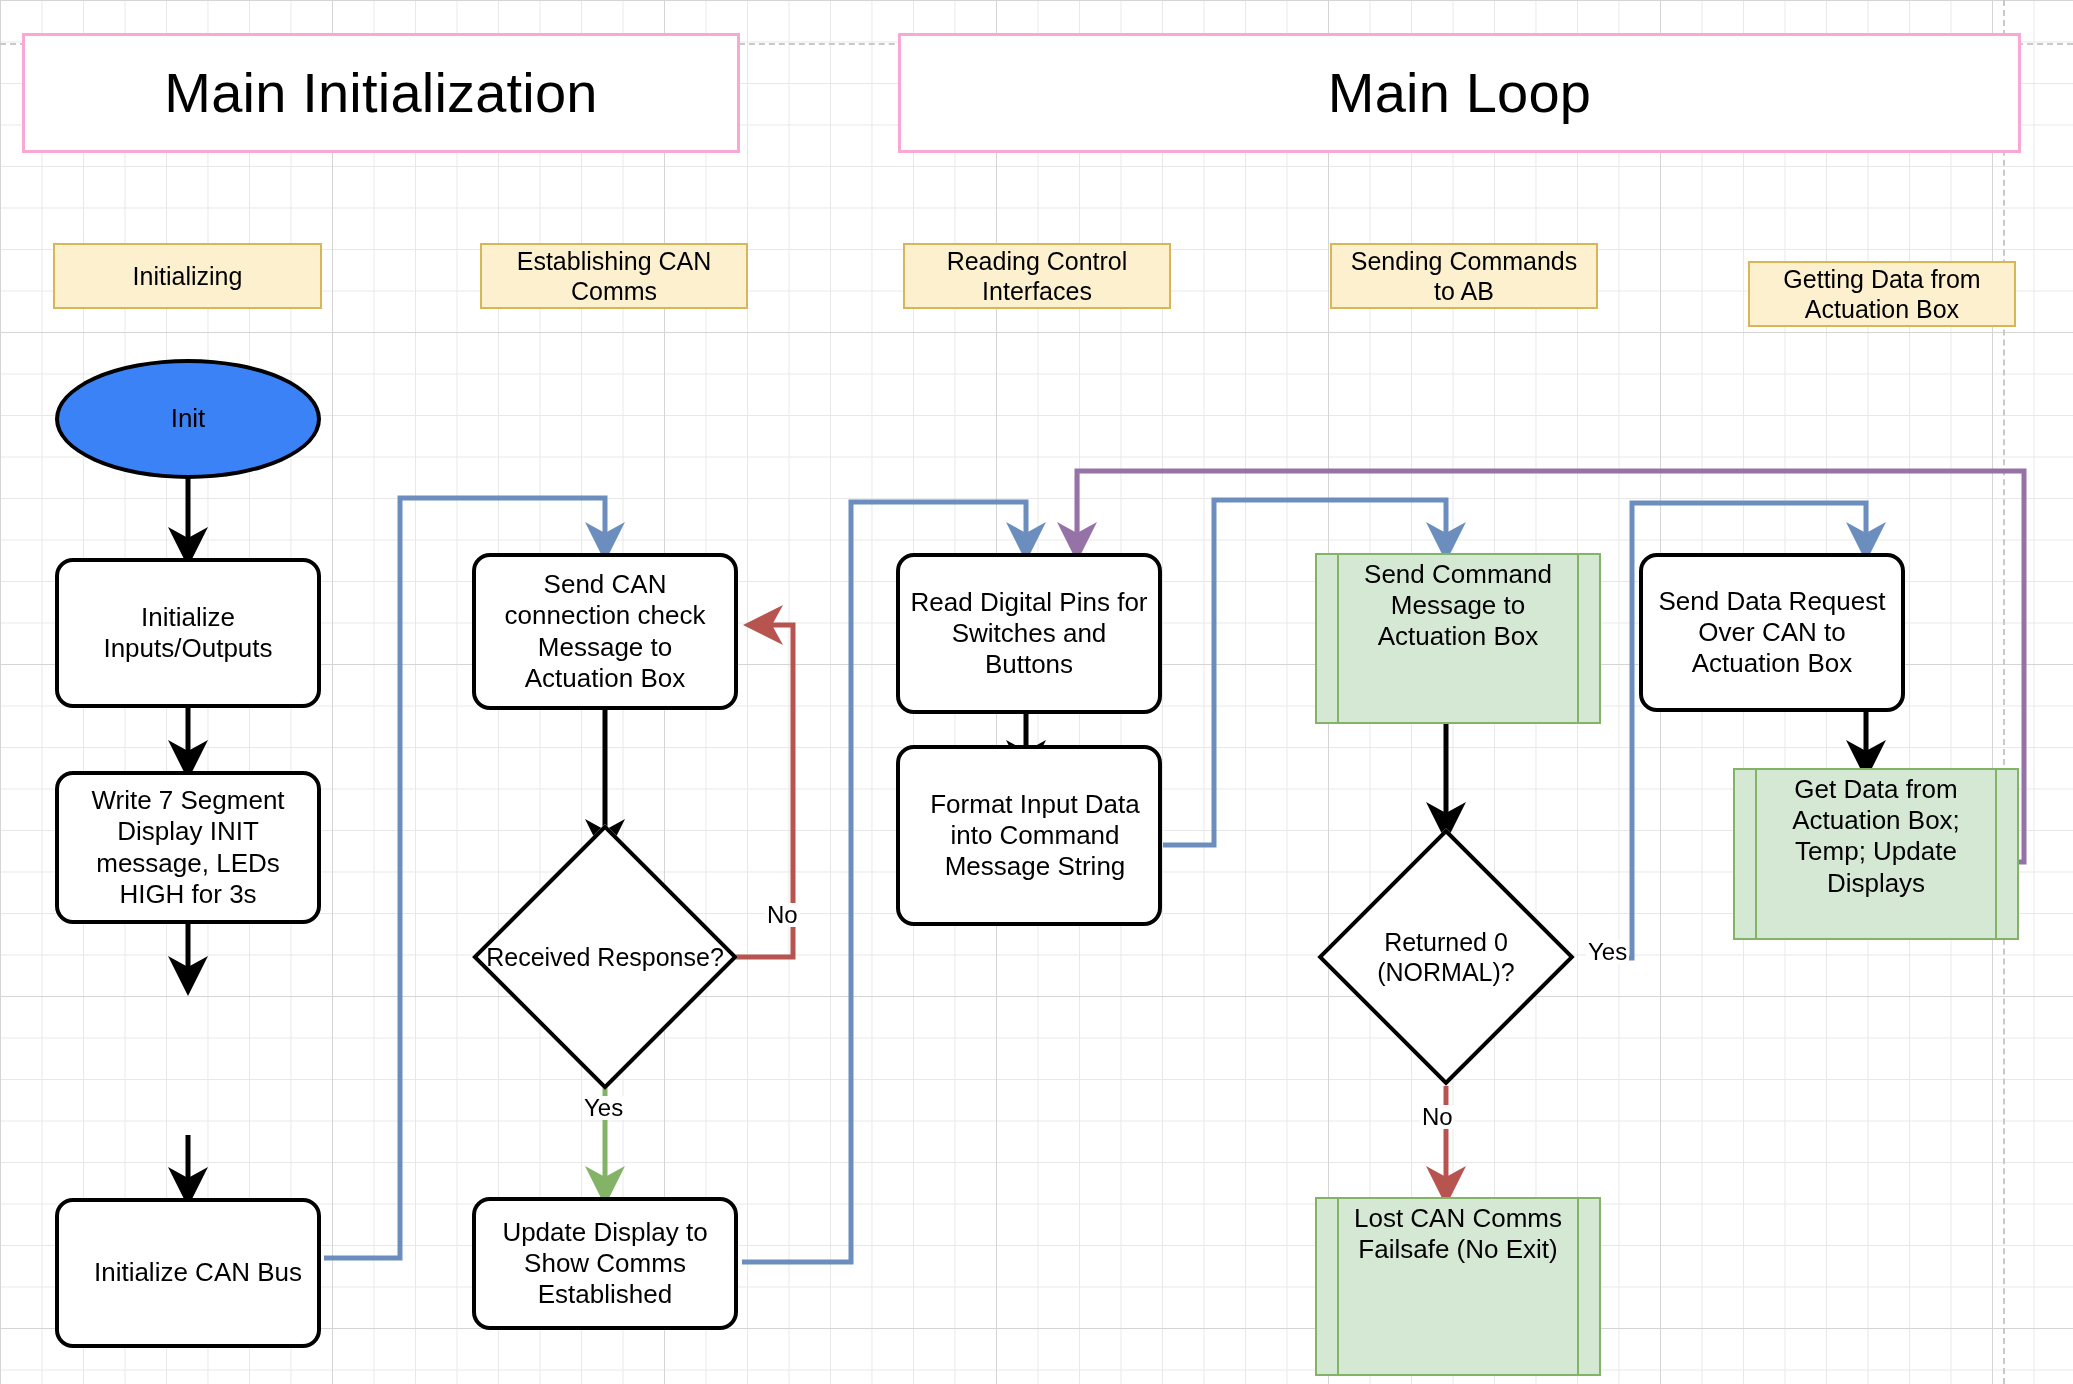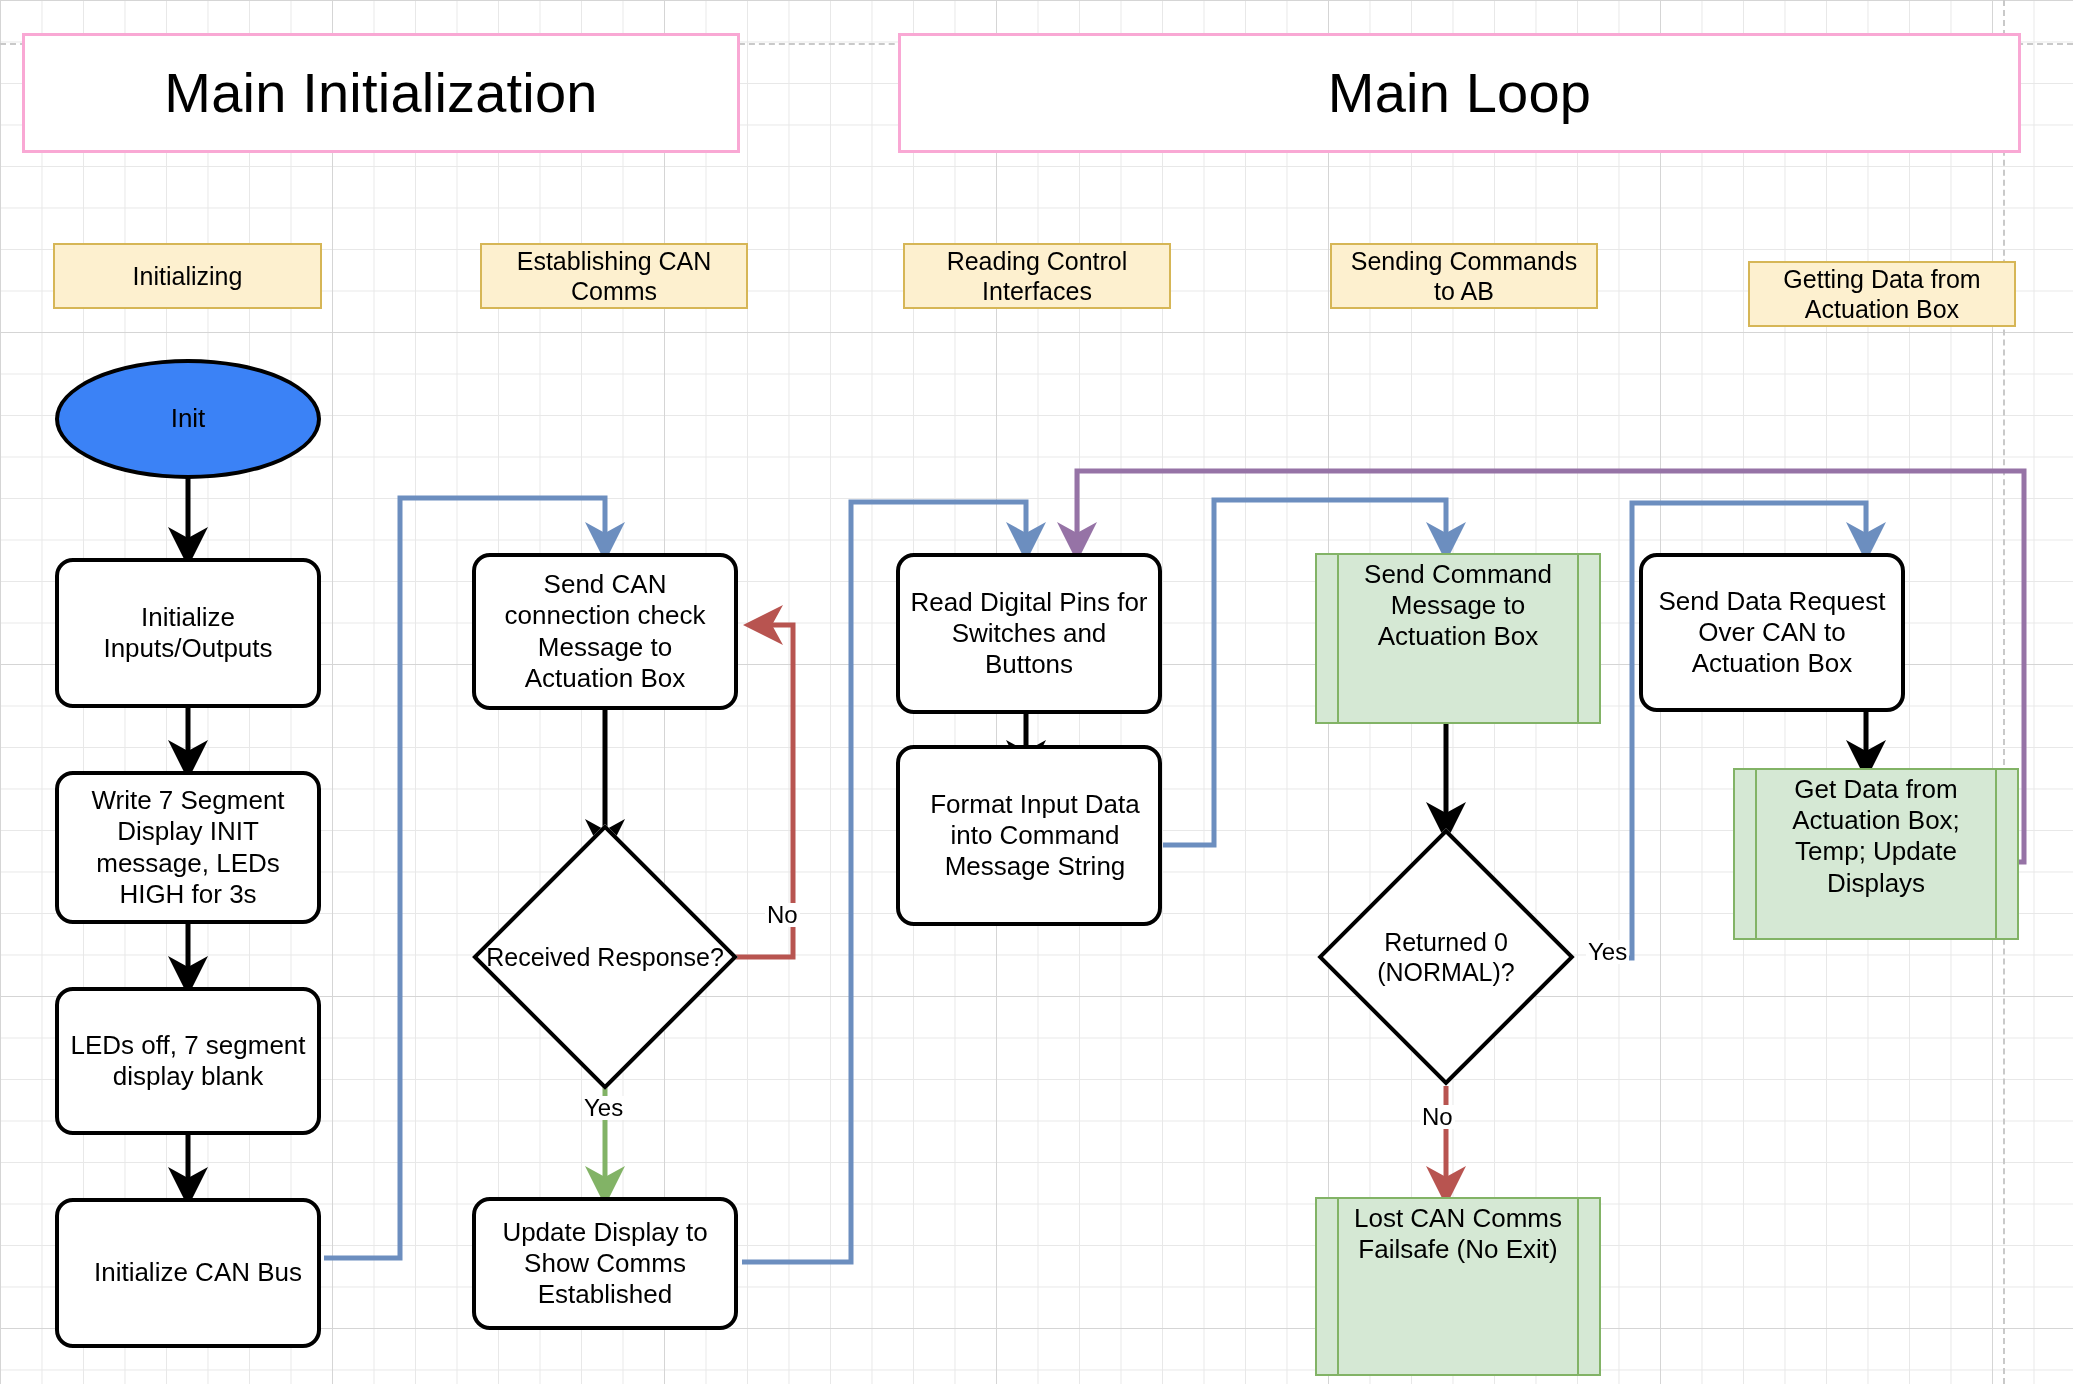--- a/index.html
+++ b/index.html
@@ -135,21 +135,20 @@
   <div class="node phase" style="left:903px;top:243px;width:268px;height:66px;">Reading Control Interfaces</div>
   <div class="node phase" style="left:1330px;top:243px;width:268px;height:66px;">Sending Commands to AB</div>
   <div class="node phase" style="left:1748px;top:243px;width:268px;height:66px;margin-top:18px;">Getting Data from Actuation Box</div>
 
   <div class="node term" style="left:55px;top:359px;width:266px;height:120px;">Init</div>
 
   <div class="node proc" style="left:55px;top:558px;width:266px;height:150px;">Initialize Inputs/Outputs</div>
 
   <div class="node proc" style="left:55px;top:771px;width:266px;height:153px;">Write 7 Segment Display INIT message, LEDs HIGH for 3s</div>
 
-  <div class="node proc" style="left:55px;top:987px;width:266px;height:148px;">LEDs off, 7 segment display blank</div>
 
   <div class="node proc" style="left:55px;top:1198px;width:266px;height:150px;padding-left:28px;">Initialize CAN Bus</div>
 
   <div class="node proc" style="left:472px;top:553px;width:266px;height:157px;">Send CAN connection check Message to Actuation Box</div>
 
   <div class="diamond" style="left:485px;top:845px;width:240px;height:224px;">
     <div class="shape" style="left:26px;top:18px;width:188px;height:188px;"></div>
     <div class="dlabel">Received Response?</div>
   </div>
 

